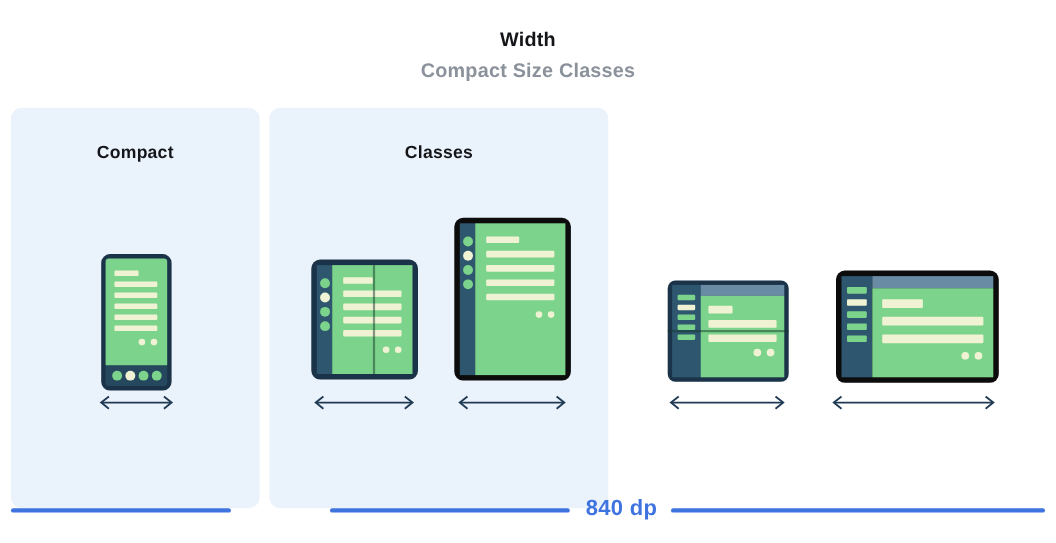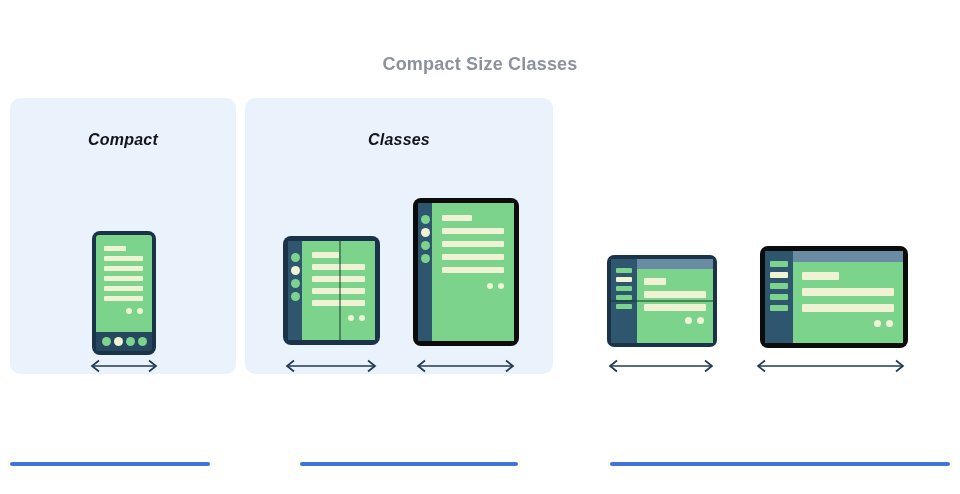--- a/index.html
+++ b/index.html
@@ -9,21 +9,21 @@
     --fold-line:rgba(20,60,40,0.5);
   }
   *{margin:0;padding:0;box-sizing:border-box;}
   html,body{background:#fff;}
   body{font-family:"Liberation Sans",sans-serif;}
   .stage{position:relative;width:960px;height:494px;background:#fff;overflow:hidden;}
 
   .hd-title{position:absolute;top:26px;left:0;right:0;text-align:center;font-size:18px;font-weight:bold;color:var(--title-black);letter-spacing:.2px;}
   .hd-sub{position:absolute;top:54px;left:0;right:0;text-align:center;font-size:18px;font-weight:bold;color:var(--subtitle-gray);letter-spacing:.2px;}
 
-  .panel{position:absolute;top:98px;height:276px;background:var(--panel-bg);border-radius:10px;font-style:italic;}
+  .panel{position:absolute;top:98px;height:364px;background:var(--panel-bg);border-radius:10px;}
   .panel-label{position:absolute;top:33px;left:0;right:0;text-align:center;font-size:16px;font-weight:bold;color:var(--title-black);letter-spacing:.2px;}
 
   .device{position:absolute;display:flex;}
   .screen{background:var(--screen-green);flex:1;position:relative;overflow:hidden;}
   .ln{height:5px;background:var(--line-cream);border-radius:1px;}
   .mini-dots{display:flex;justify-content:flex-end;gap:5px;}
   .mini-dots i{width:6px;height:6px;border-radius:50%;background:var(--line-cream);}
   .dot{border-radius:50%;background:var(--screen-green);display:block;}
   .dot.c{background:var(--line-cream);}
   .bar{background:var(--screen-green);border-radius:1px;}
@@ -87,20 +87,21 @@
   .arrow line,.arrow polyline{stroke:var(--arrow-navy);stroke-width:1.7;fill:none;}
 
   .ruler-seg{position:absolute;top:462px;height:4px;background:var(--accent-blue);border-radius:2px;}
   .ruler-label{position:absolute;top:451px;width:90px;text-align:center;font-size:20px;font-weight:bold;color:var(--accent-blue);letter-spacing:.3px;}
 </style>
 </head>
 <body>
 
 <div class="stage">
 
+  <div class="hd-title">Width</div>
   <div class="hd-sub">Compact Size Classes</div>
 
   <div class="panel" style="left:10px;width:226px;">
     <div class="panel-label">Compact</div>
   </div>
 
   <div class="panel" style="left:245px;width:308px;">
     <div class="panel-label">Classes</div>
   </div>
 
@@ -253,15 +254,16 @@
   <div class="arrow" style="left:752px;">
     <svg width="157" height="16" viewBox="0 0 157 16">
       <line x1="7" y1="8" x2="150" y2="8"></line>
         <polyline points="13,2.5 6,8 13,13.5"></polyline>
         <polyline points="144,2.5 151,8 144,13.5"></polyline>
     </svg>
   </div>
 
   <div class="ruler-seg" style="left:10px;width:200px;"></div>
   <div class="ruler-seg" style="left:300px;width:218px;"></div>
+  <div class="ruler-label" style="left:520px;">840 dp</div>
   <div class="ruler-seg" style="left:610px;width:340px;"></div>
 
 </div>
 
 </body></html>

